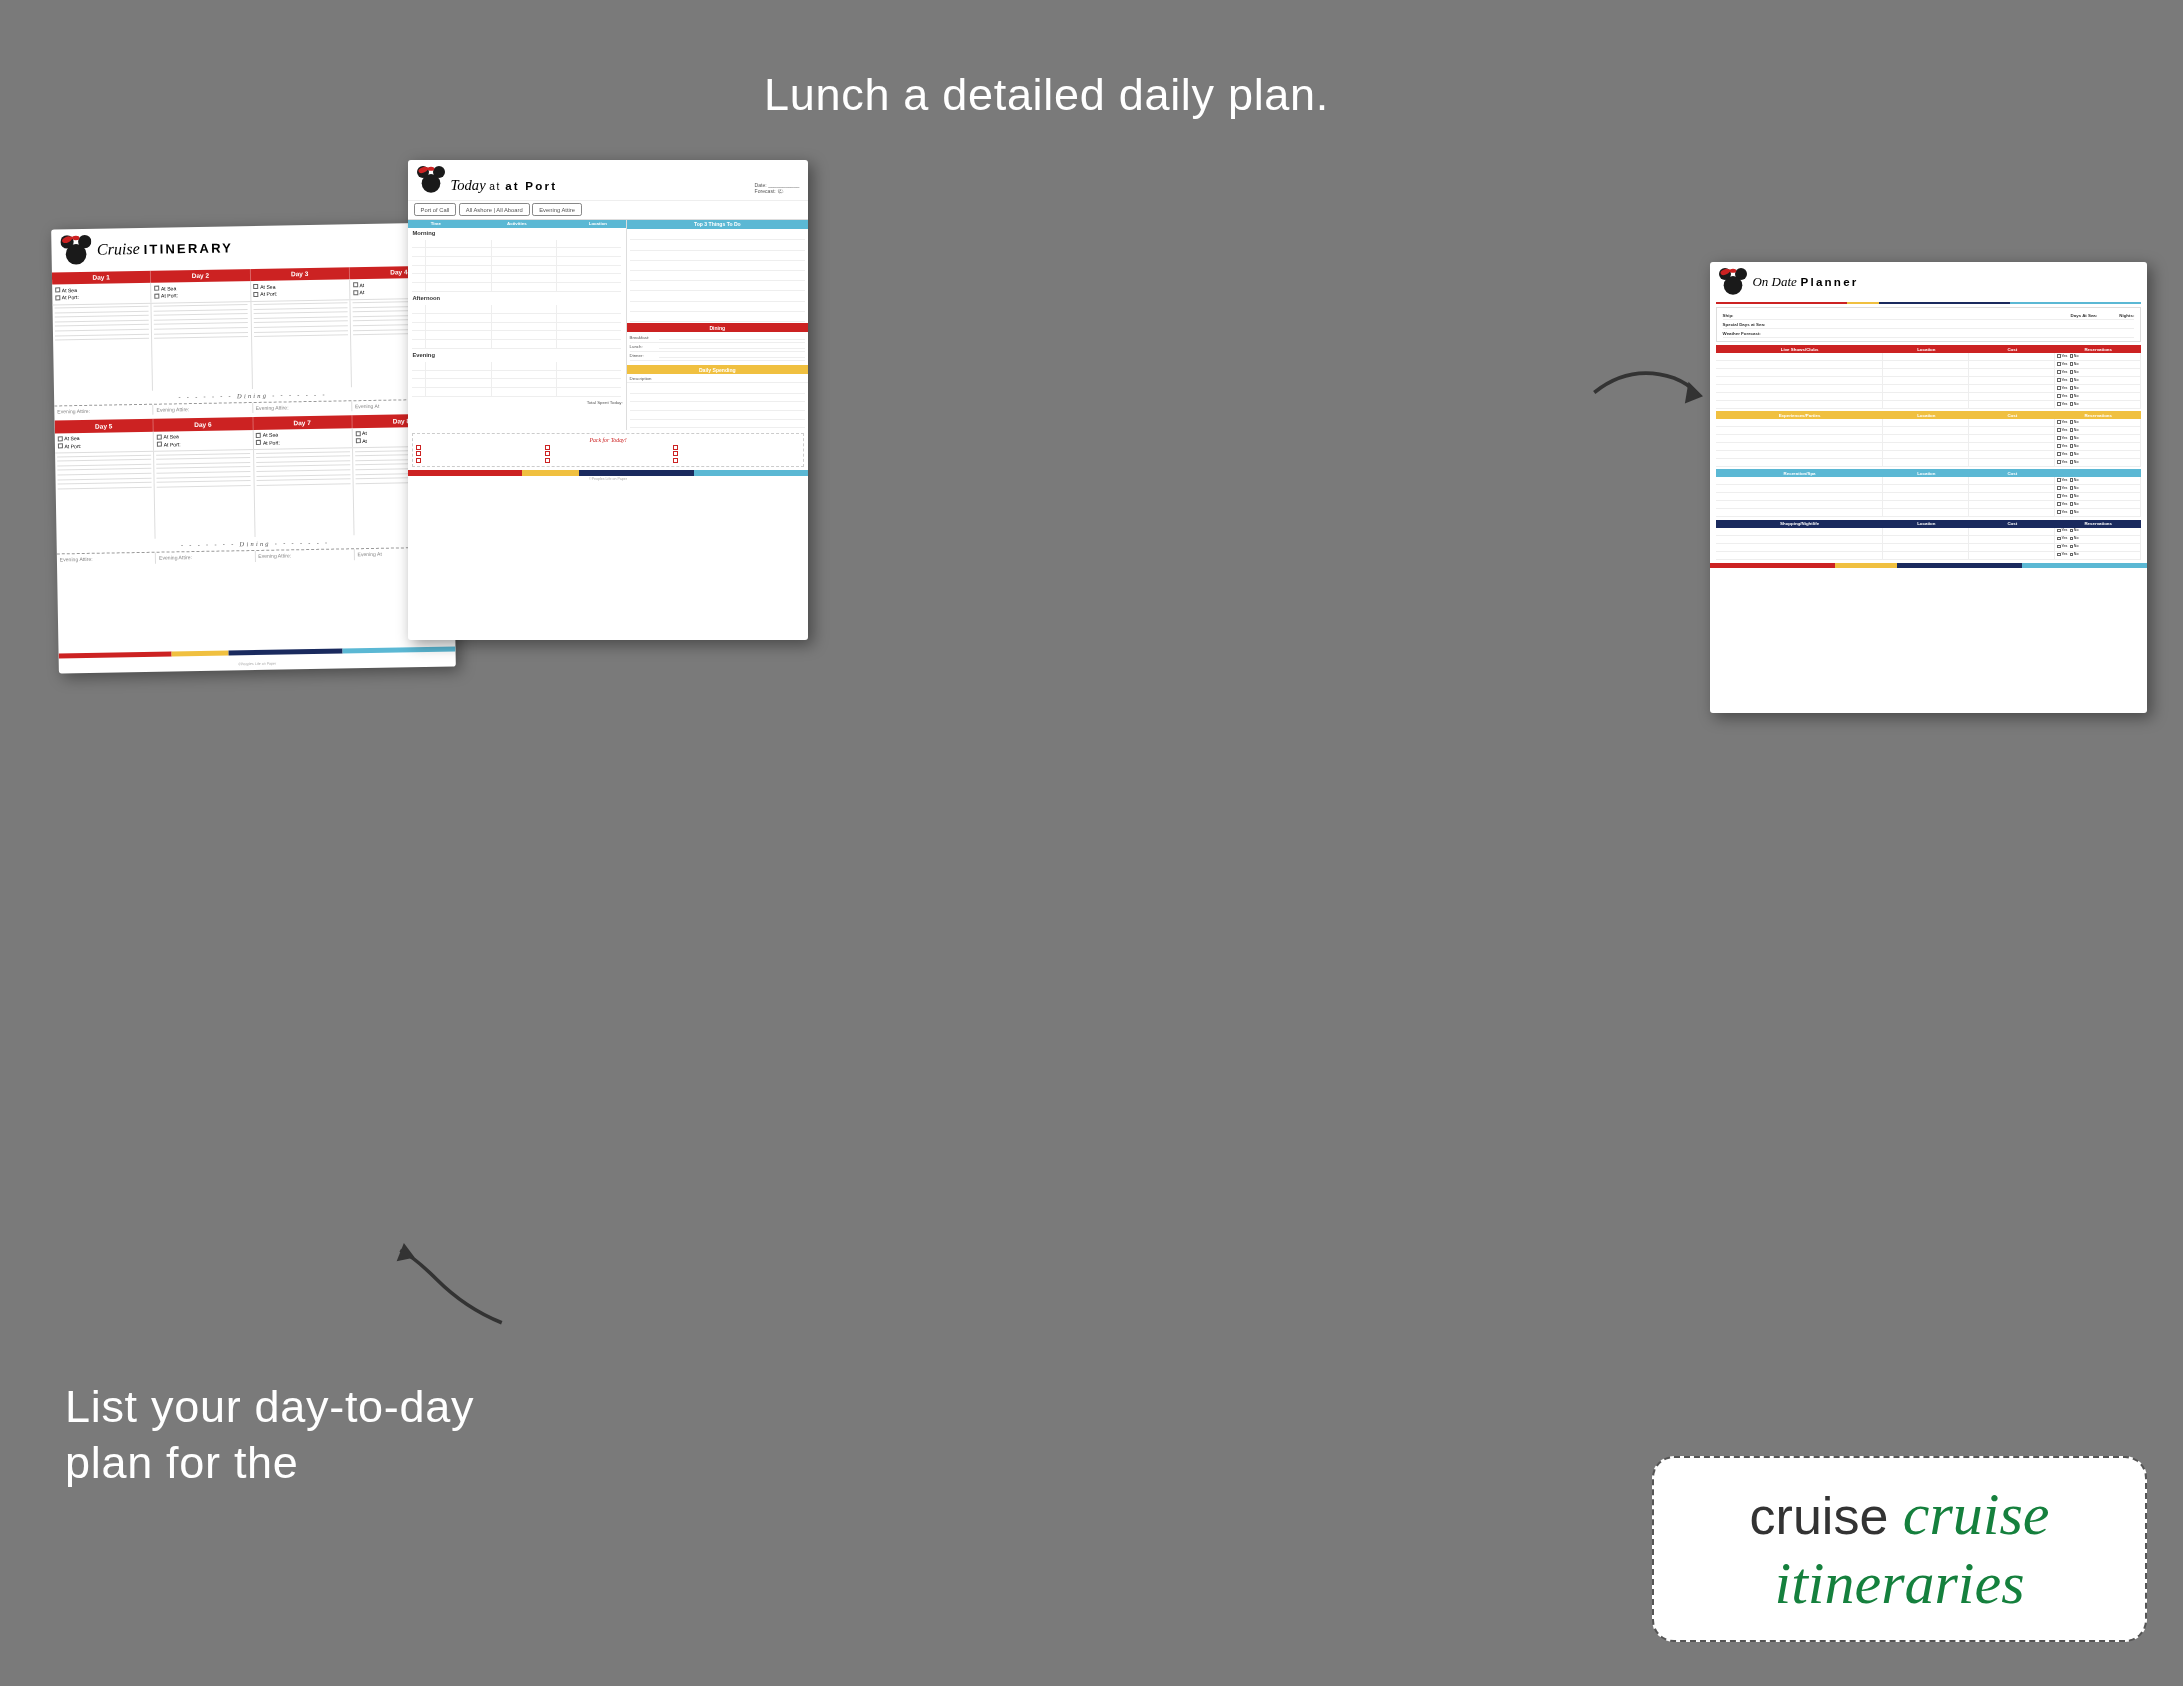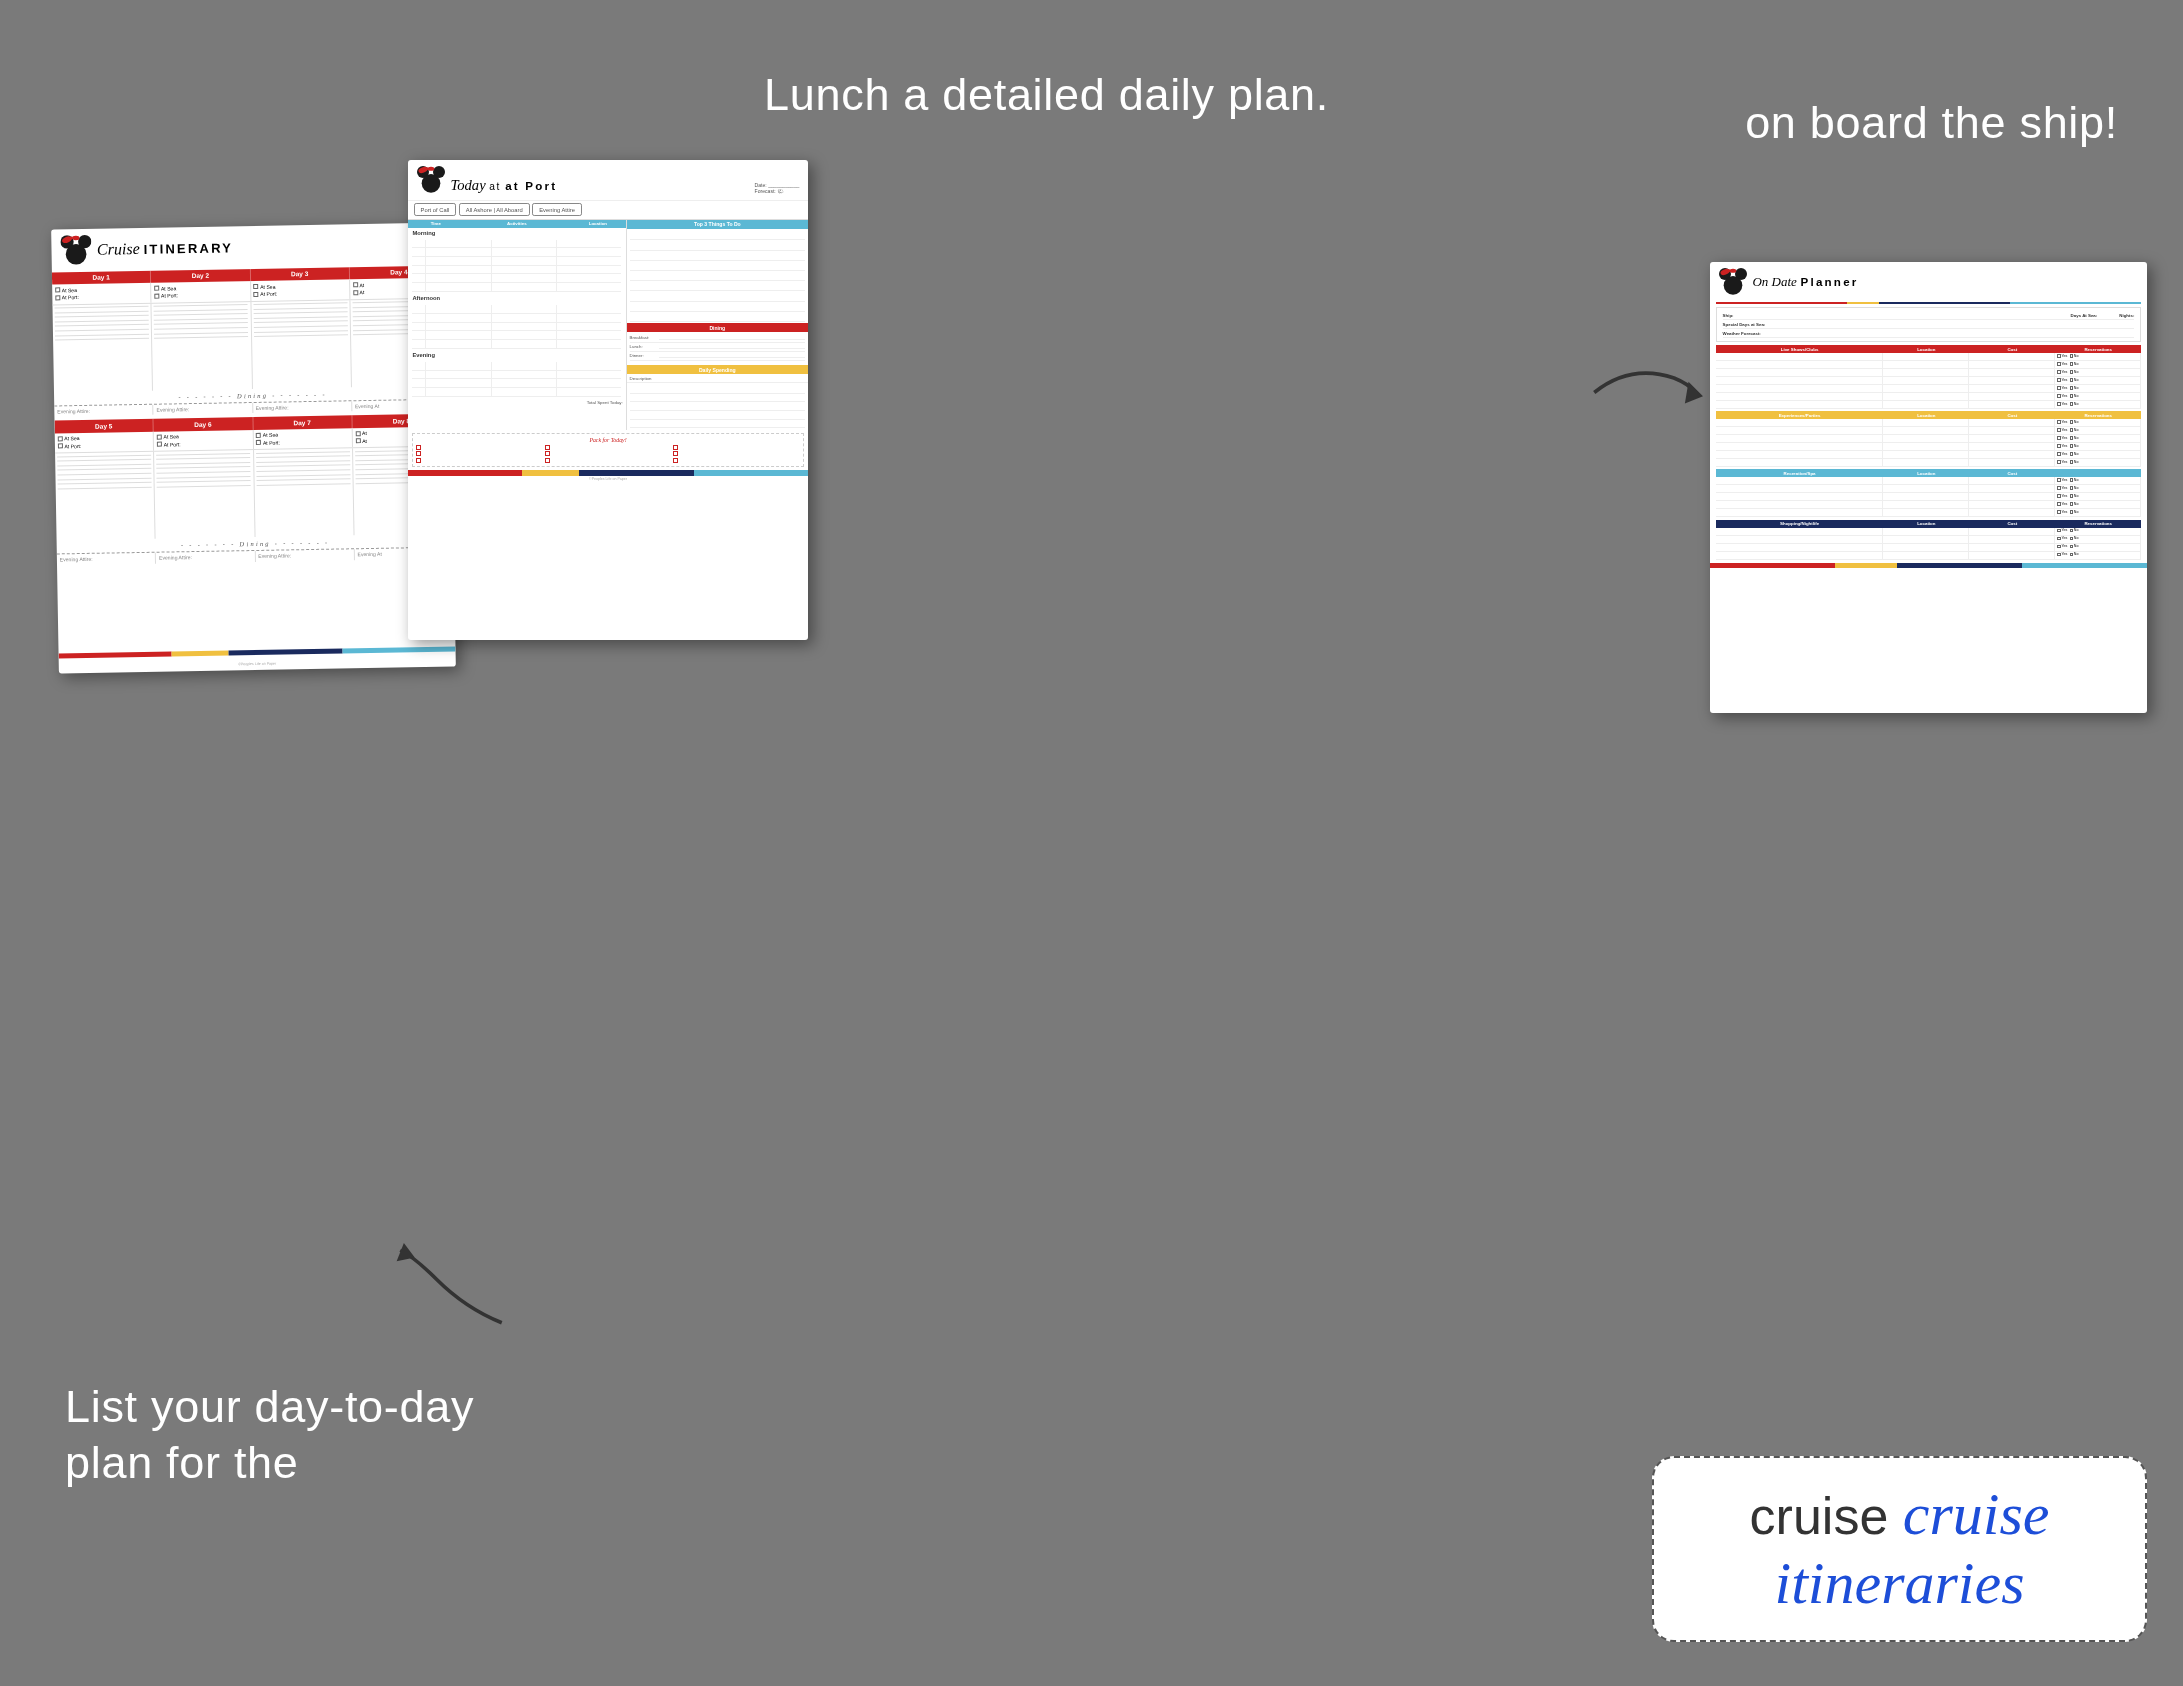--- a/index.html
+++ b/index.html
@@ -534,21 +534,20 @@
     }
   </style>
 </head>
 <body>
 
 <div class="bg"></div>
 
 <div class="caption-top">Lunch a detailed daily plan.</div>
 
 <div class="caption-top-right">
-  <div>on board the ship!</div>
 </div>
 
 <div class="caption-bottom-left">
   <div>List your day-to-day plan for the</div>
 </div>
 
 <svg class="arrow-top-left" viewBox="0 0 200 160" xmlns="http://www.w3.org/2000/svg">
   <path d="M180,20 Q120,10 80,60 Q50,100 30,140" stroke="#333" stroke-width="5" fill="none" stroke-dasharray="none"></path>
   <polygon points="20,130 45,155 50,120" fill="#333"></polygon>
 </svg>
@@ -1326,17 +1325,17 @@
     <div class="cb-red"></div>
     <div class="cb-yellow"></div>
     <div class="cb-navy"></div>
     <div class="cb-blue"></div>
   </div>
 </div>
 
 <div class="badge-container">
   <div class="badge">
     <div class="badge-text">
-      <span style="font-family:Arial, sans-serif; font-weight:normal; font-style:normal; font-size:52px; color:#333;">cruise </span><span style="font-family:Georgia, serif; font-style:italic; font-size:60px; color:#1d4ed8;">cruise itineraries</span>
+      <span style="font-family:Arial, sans-serif; font-weight:normal; font-style:normal; font-size:52px; color:#333;">cruise </span><span style="font-family:Georgia, serif; font-style:italic; font-size:60px; color:#15803d;">cruise itineraries</span>
     </div>
   </div>
 </div>
 
 
 </body></html>

